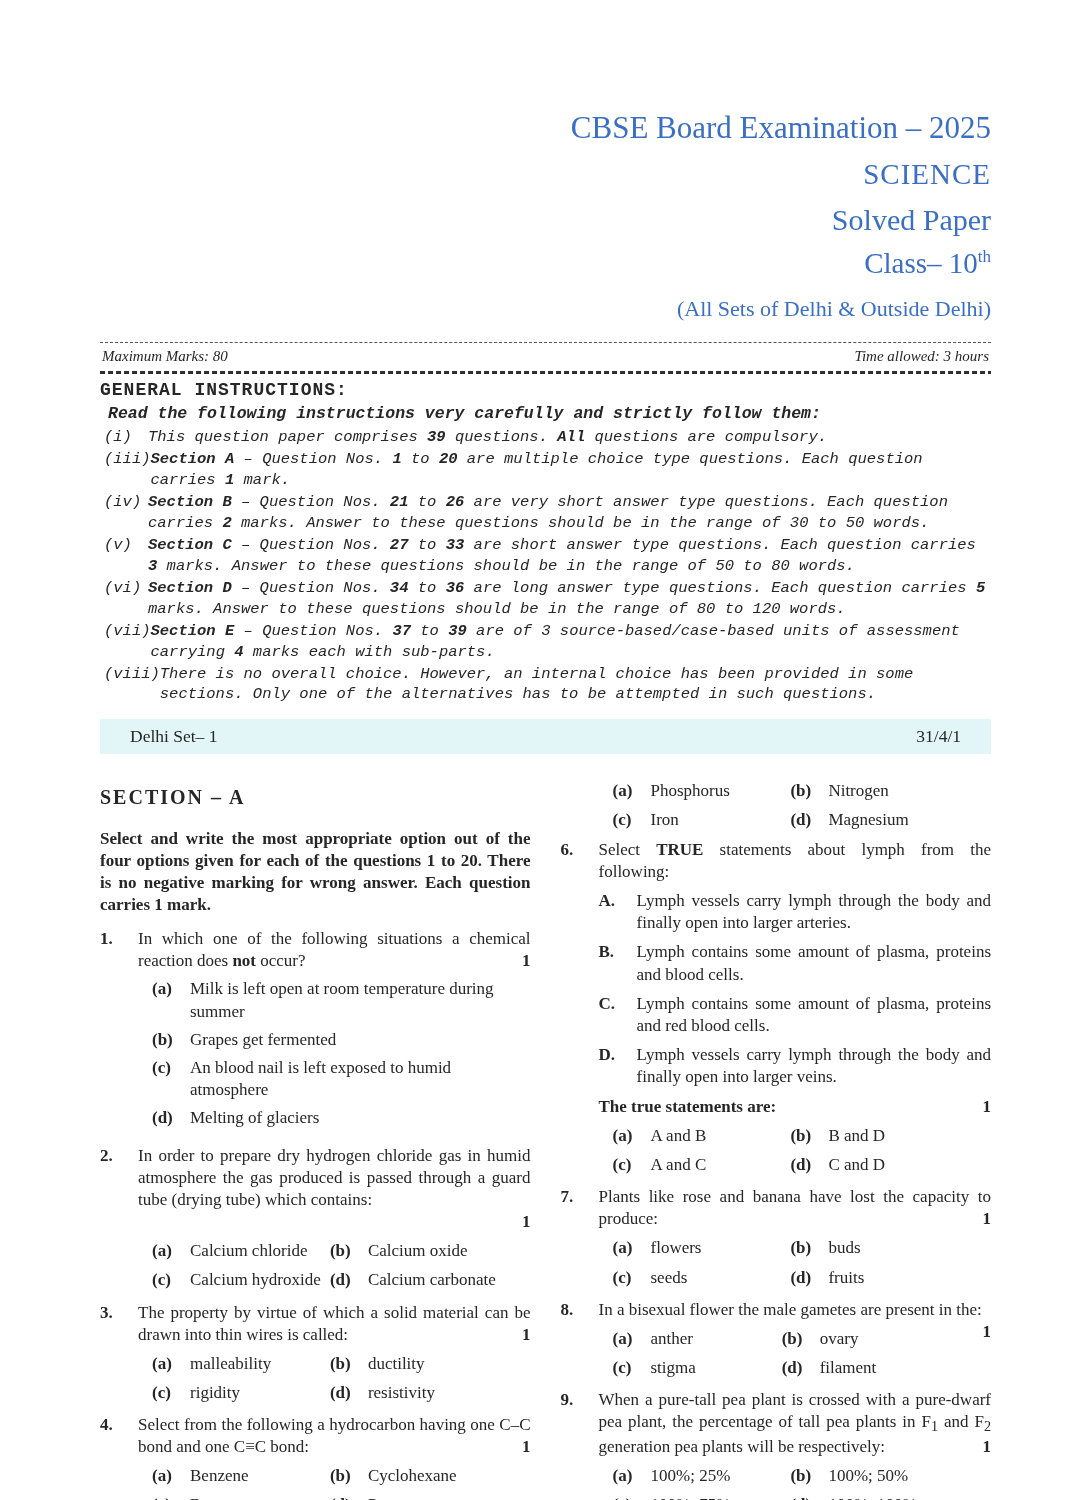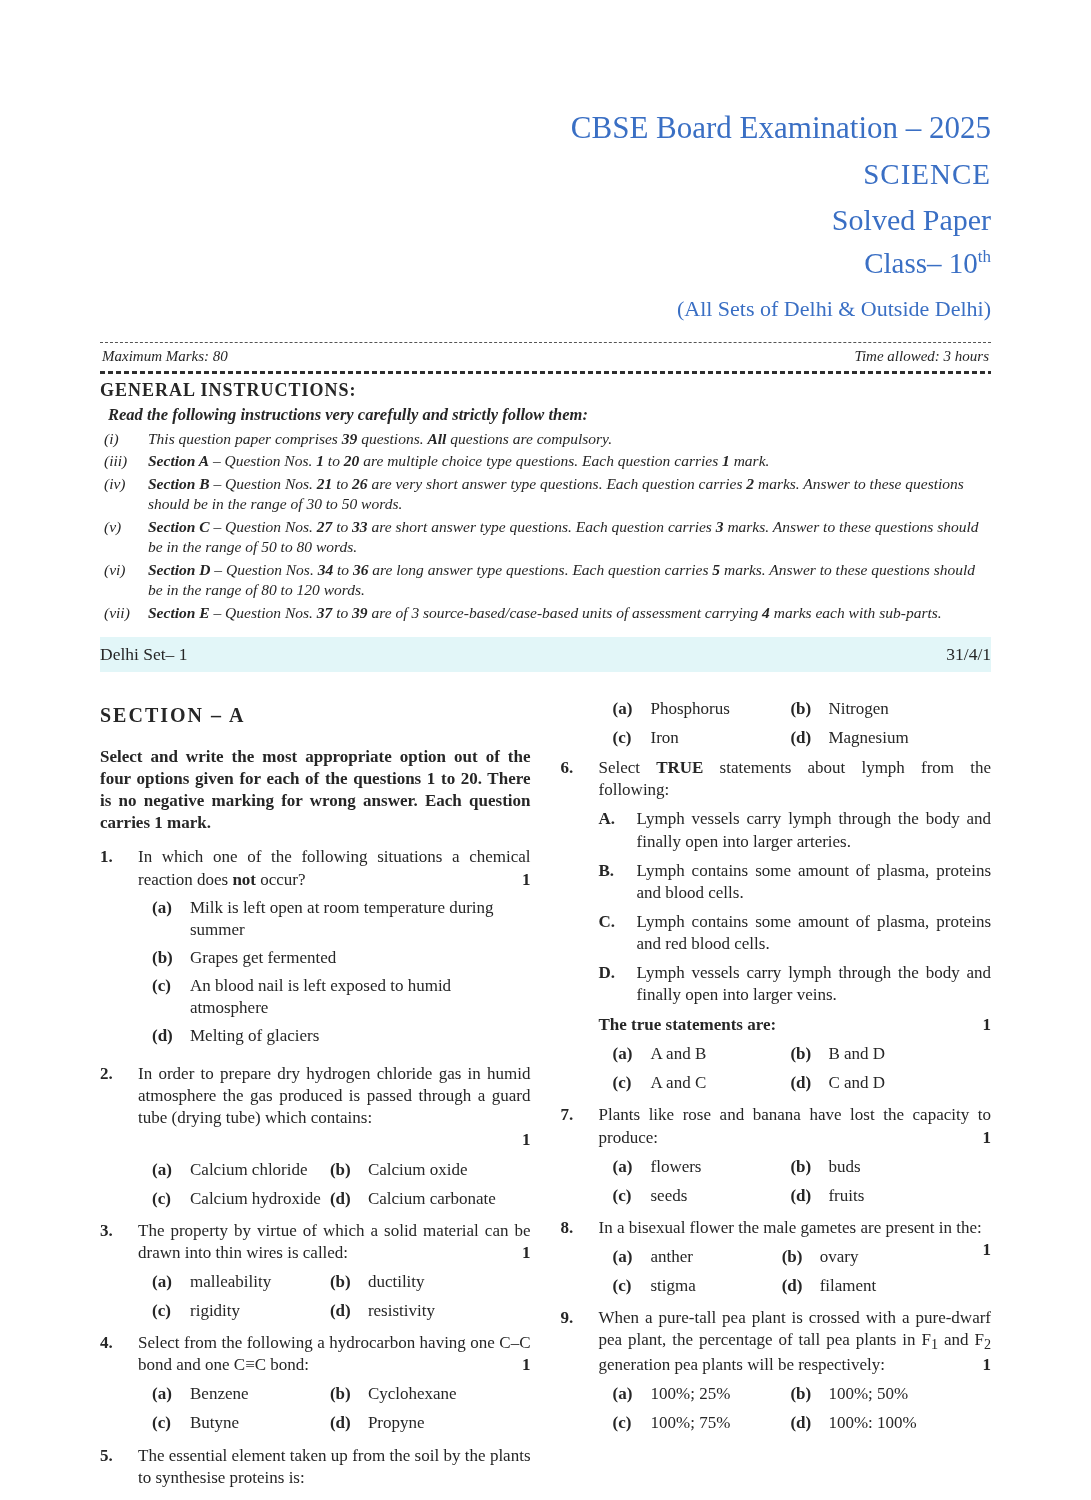--- a/index.html
+++ b/index.html
@@ -23,32 +23,32 @@
 
   
   .rule-thin  { height: 0; border-top: 1px dashed #555; }
   .rule-thick { height: 3px; background: repeating-linear-gradient(90deg, #2e2e2e 0 5px, transparent 5px 8px); }
   .meta-row {
     display: flex; justify-content: space-between;
     font-style: italic; font-size: 15px; padding: 5px 2px 6px 2px;
   }
 
   
-  .instr { margin-top: 6px; }
+  .instr { margin-top: 6px; font-family: Liberation Mono, monospace; }
   .instr-heading { font-weight: bold; font-size: 18px; letter-spacing: 1px; margin: 2px 0 4px 0; }
   .instr-lead { font-weight: bold; font-style: italic; font-size: 16.5px; margin: 0 0 4px 8px; }
   .instr-item { display: flex; font-style: italic; font-size: 15.5px; line-height: 1.32; margin-bottom: 2px; }
   .instr-label { flex: 0 0 44px; padding-left: 4px; }
   .instr-text { flex: 1; }
 
   
   .set-band {
     display: flex; justify-content: space-between;
     background: var(--band, #e2f6f8);
-    font-size: 17.5px; padding: 7px 0; margin-top: 14px;
+    font-size: 17.5px; padding: 7px 30px; margin-top: 14px;
   }
 
   
   .columns { display: flex; gap: 30px; margin-top: 26px; }
   .col { flex: 1; min-width: 0; font-size: 17px; line-height: 1.3; }
 
   .sec-heading { text-align: left; font-weight: bold; font-size: 20px; letter-spacing: 2px; margin: 4px 0 18px 0; }
   .intro { font-weight: bold; text-align: justify; margin: 0 0 12px 0; }
 
   .question { display: flex; margin-bottom: 10px; }
@@ -118,20 +118,24 @@
           <span class="instr-text"><b>Section C</b> – Question Nos. <b>27</b> to <b>33</b> are short answer type questions. Each question carries <b>3</b> marks. Answer to these questions should be in the range of 50 to 80 words.</span>
         </div>
         <div class="instr-item">
           <span class="instr-label">(vi)</span>
           <span class="instr-text"><b>Section D</b> – Question Nos. <b>34</b> to <b>36</b> are long answer type questions. Each question carries <b>5</b> marks. Answer to these questions should be in the range of 80 to 120 words.</span>
         </div>
         <div class="instr-item">
           <span class="instr-label">(vii)</span>
           <span class="instr-text"><b>Section E</b> – Question Nos. <b>37</b> to <b>39</b> are of 3 source-based/case-based units of assessment carrying <b>4</b> marks each with sub-parts.</span>
         </div>
+        <div class="instr-item">
+          <span class="instr-label">(viii)</span>
+          <span class="instr-text">There is no overall choice. However, an internal choice has been provided in some sections. Only one of the alternatives has to be attempted in such questions.</span>
+        </div>
       </div>
   </div>
 
   <div class="set-band">
     <span>Delhi Set– 1</span>
     <span>31/4/1</span>
   </div>
 
   <div class="columns">
     <div class="col" id="col-left">

